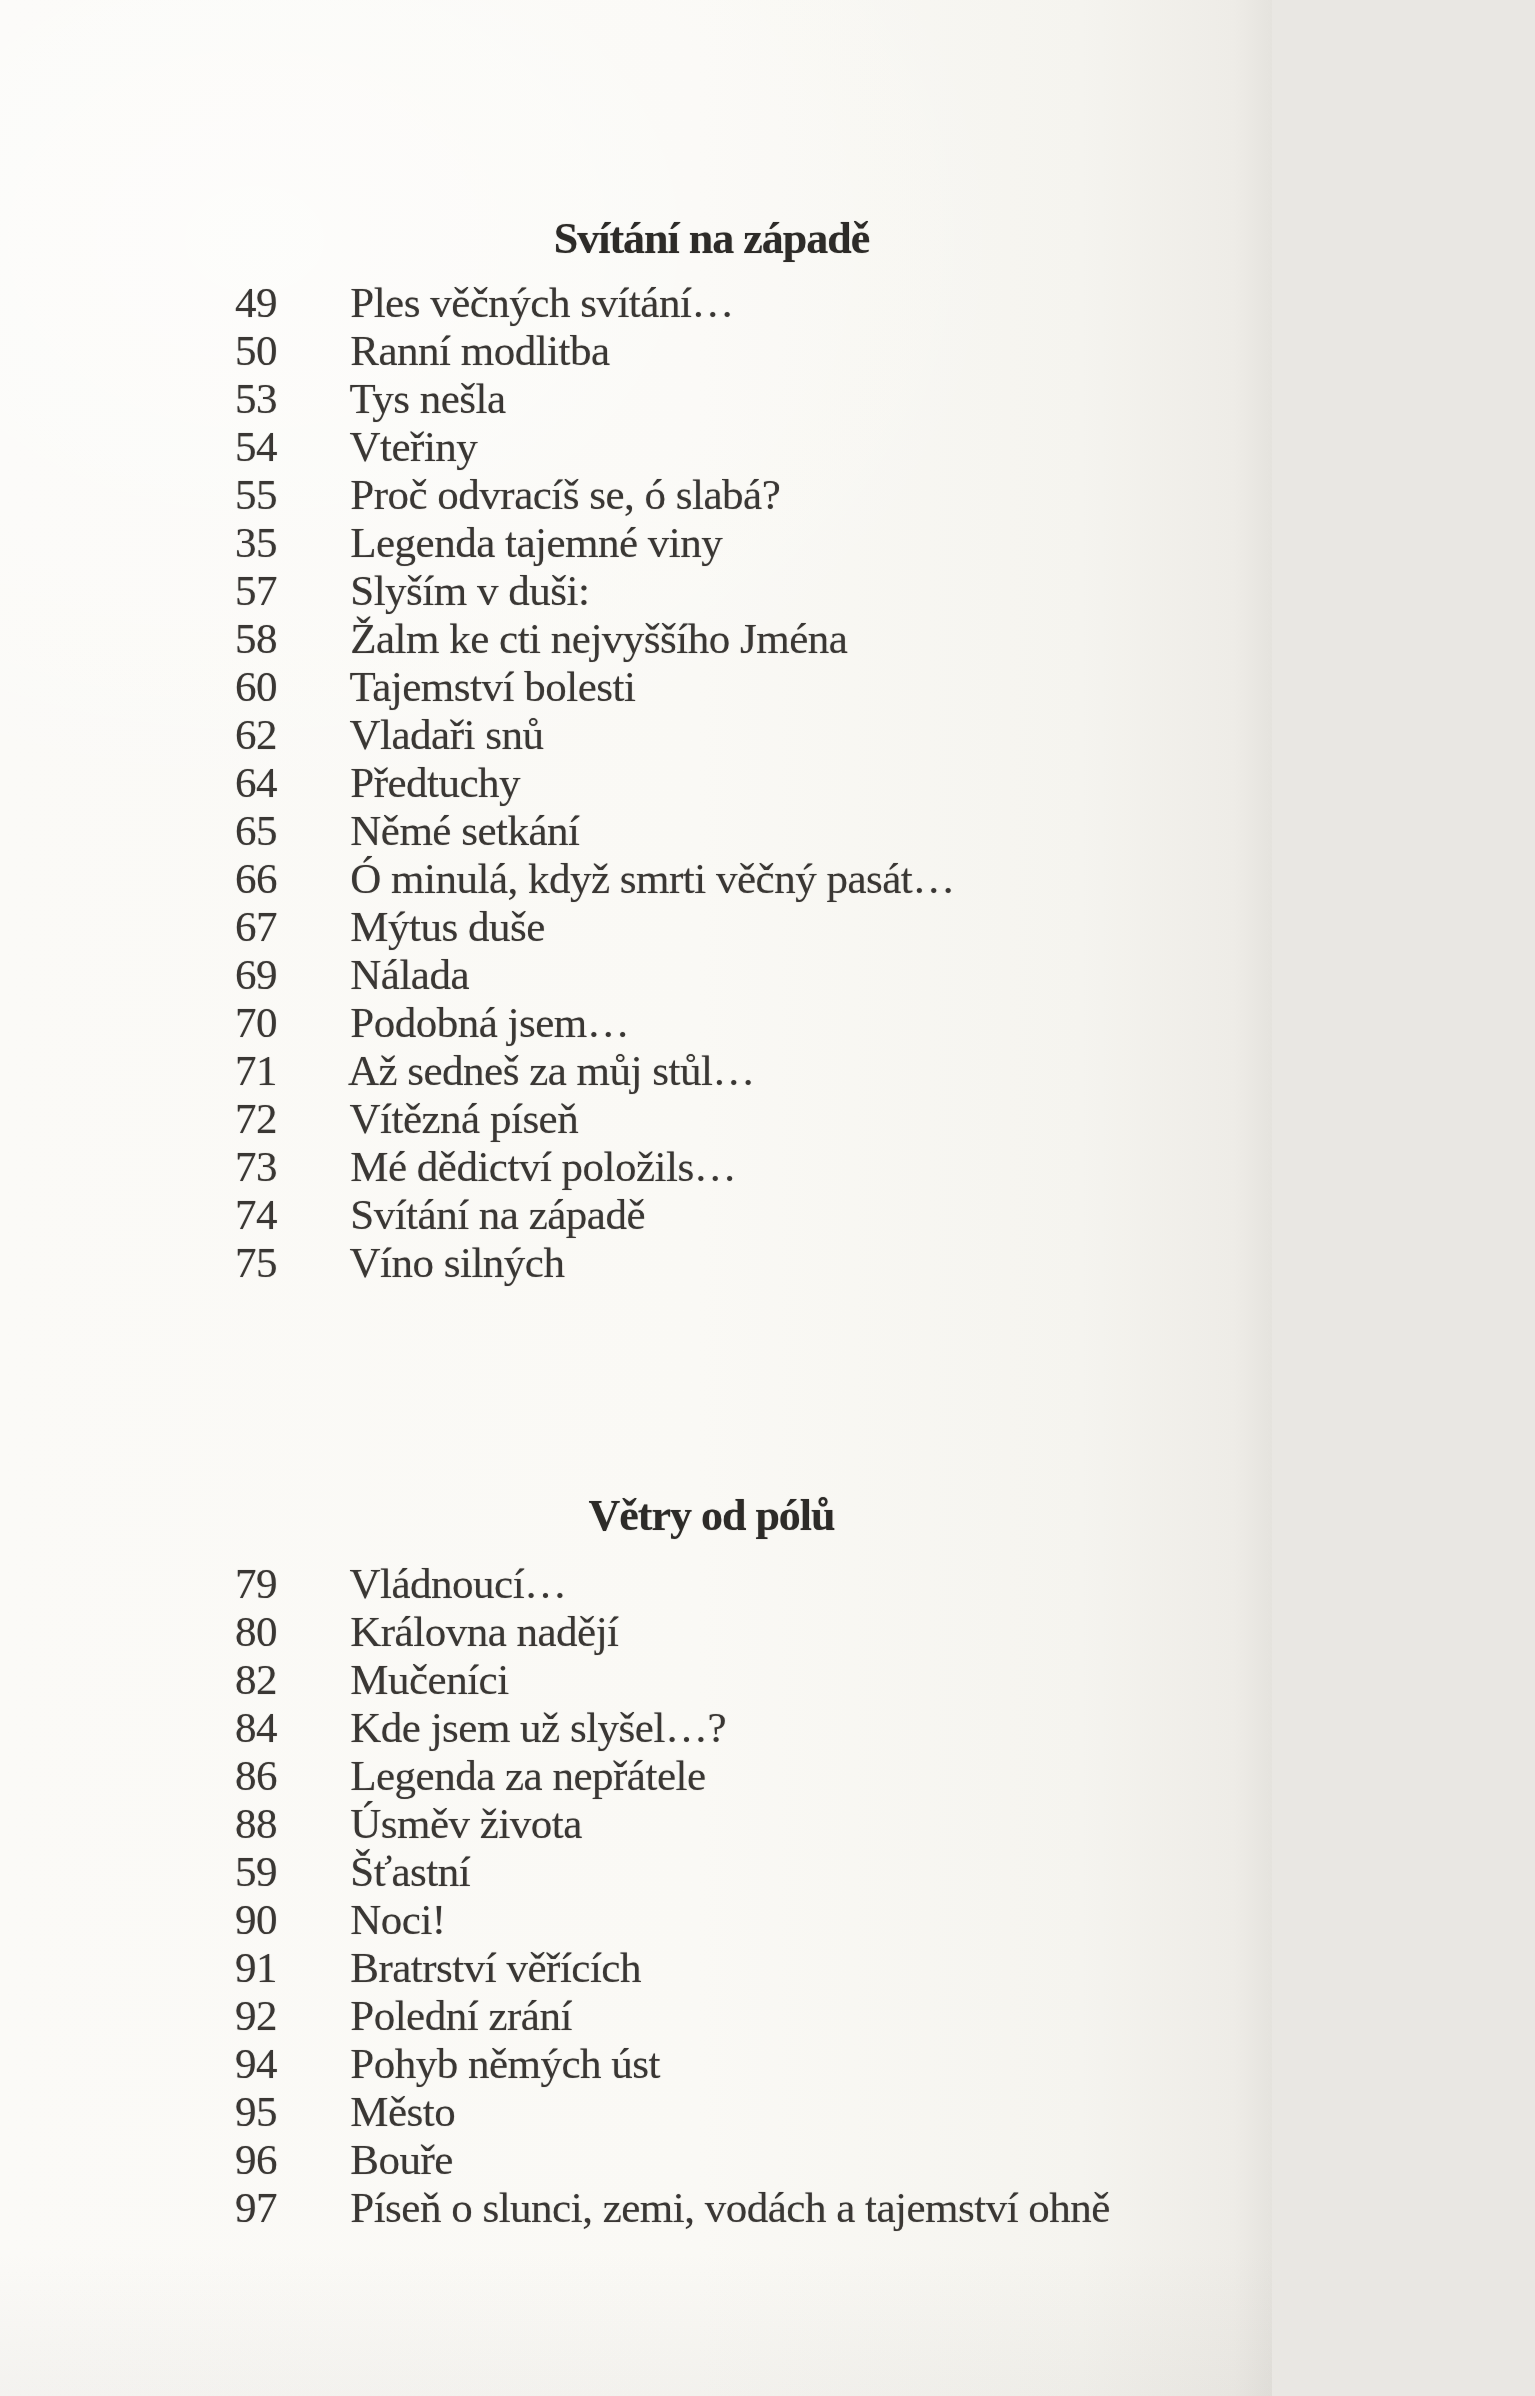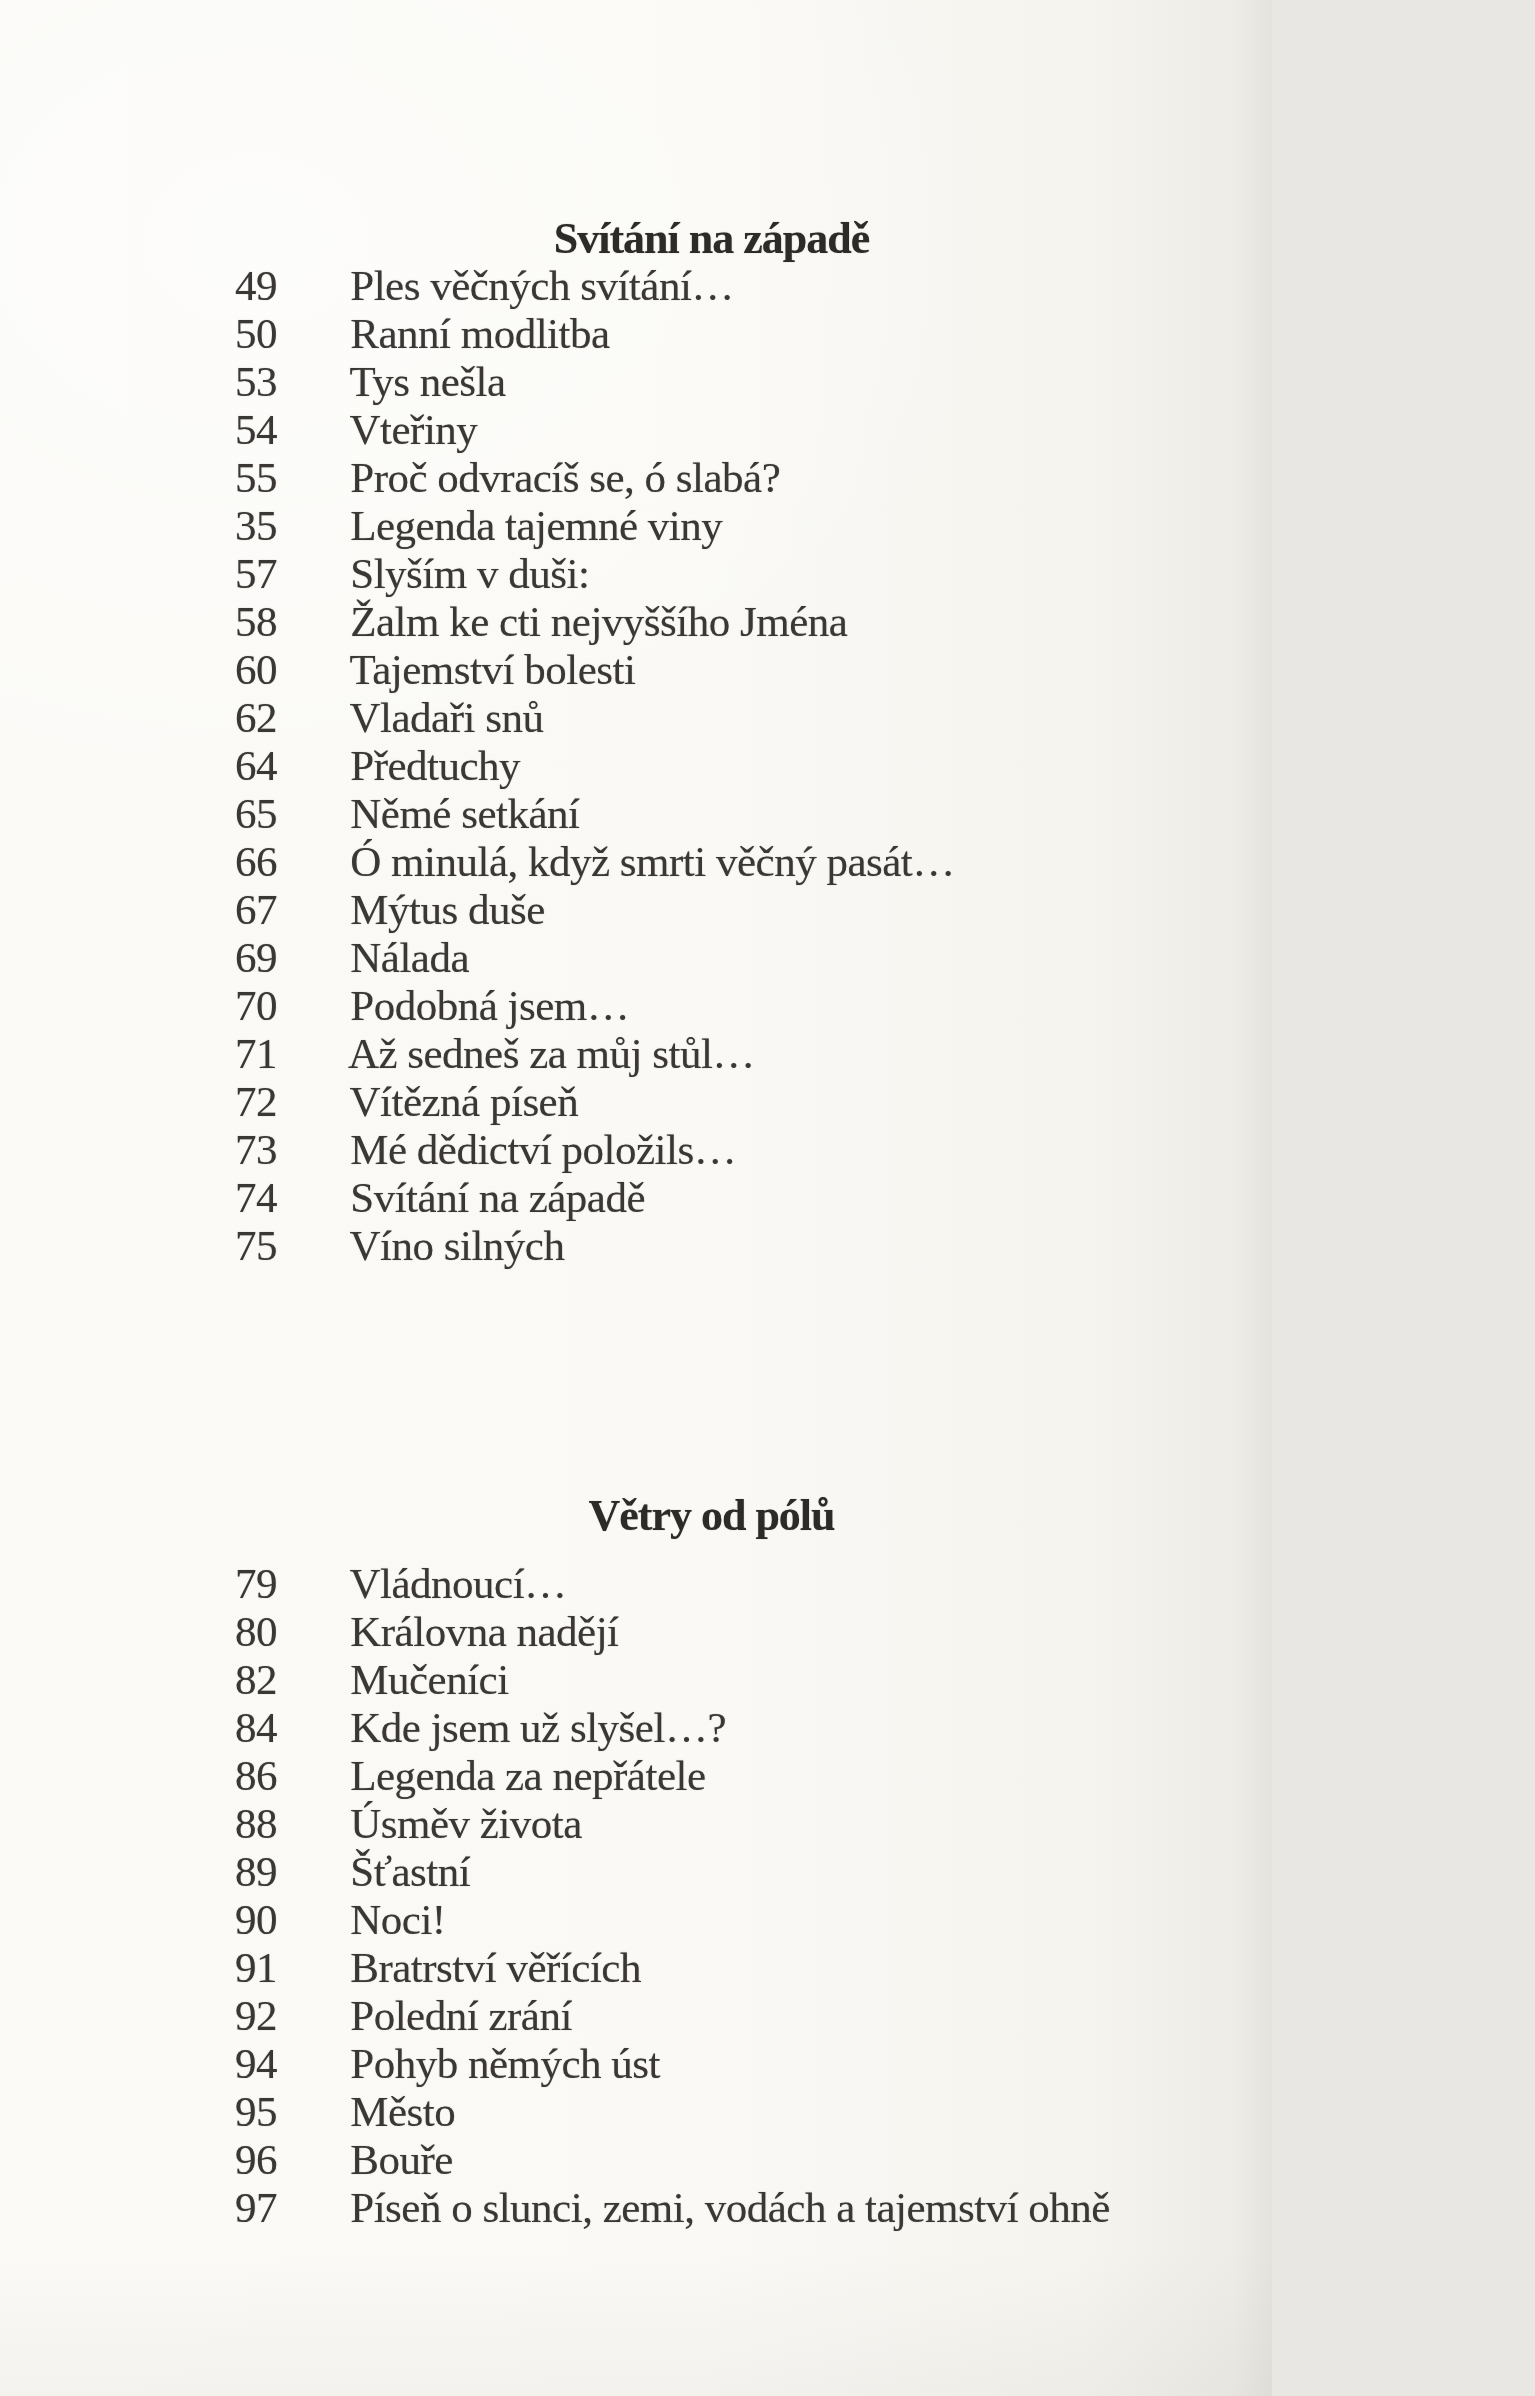--- a/index.html
+++ b/index.html
@@ -41,21 +41,21 @@
   #sec1-header { top: 1455px; }
 
   .entries {
     position: absolute;
     left: 235px;
     right: 0;
     margin: 0;
     padding: 0;
     list-style: none;
   }
-  #sec0-list { top: 262px; }
+  #sec0-list { top: 279px; }
   #sec1-list { top: 1560px; }
 
   .row {
     height: 48px;
     line-height: 48px;
     font-size: 43px;
     letter-spacing: -0.5px;
     white-space: nowrap;
   }
   .num {
@@ -180,21 +180,21 @@
   </li>
       <li class="row">
     <span class="num">86</span>
     <span class="title">Legenda za nepřátele</span>
   </li>
       <li class="row">
     <span class="num">88</span>
     <span class="title">Úsměv života</span>
   </li>
       <li class="row">
-    <span class="num">89</span>
+    <span class="num">59</span>
     <span class="title">Šťastní</span>
   </li>
       <li class="row">
     <span class="num">90</span>
     <span class="title">Noci!</span>
   </li>
       <li class="row">
     <span class="num">91</span>
     <span class="title">Bratrství věřících</span>
   </li>

